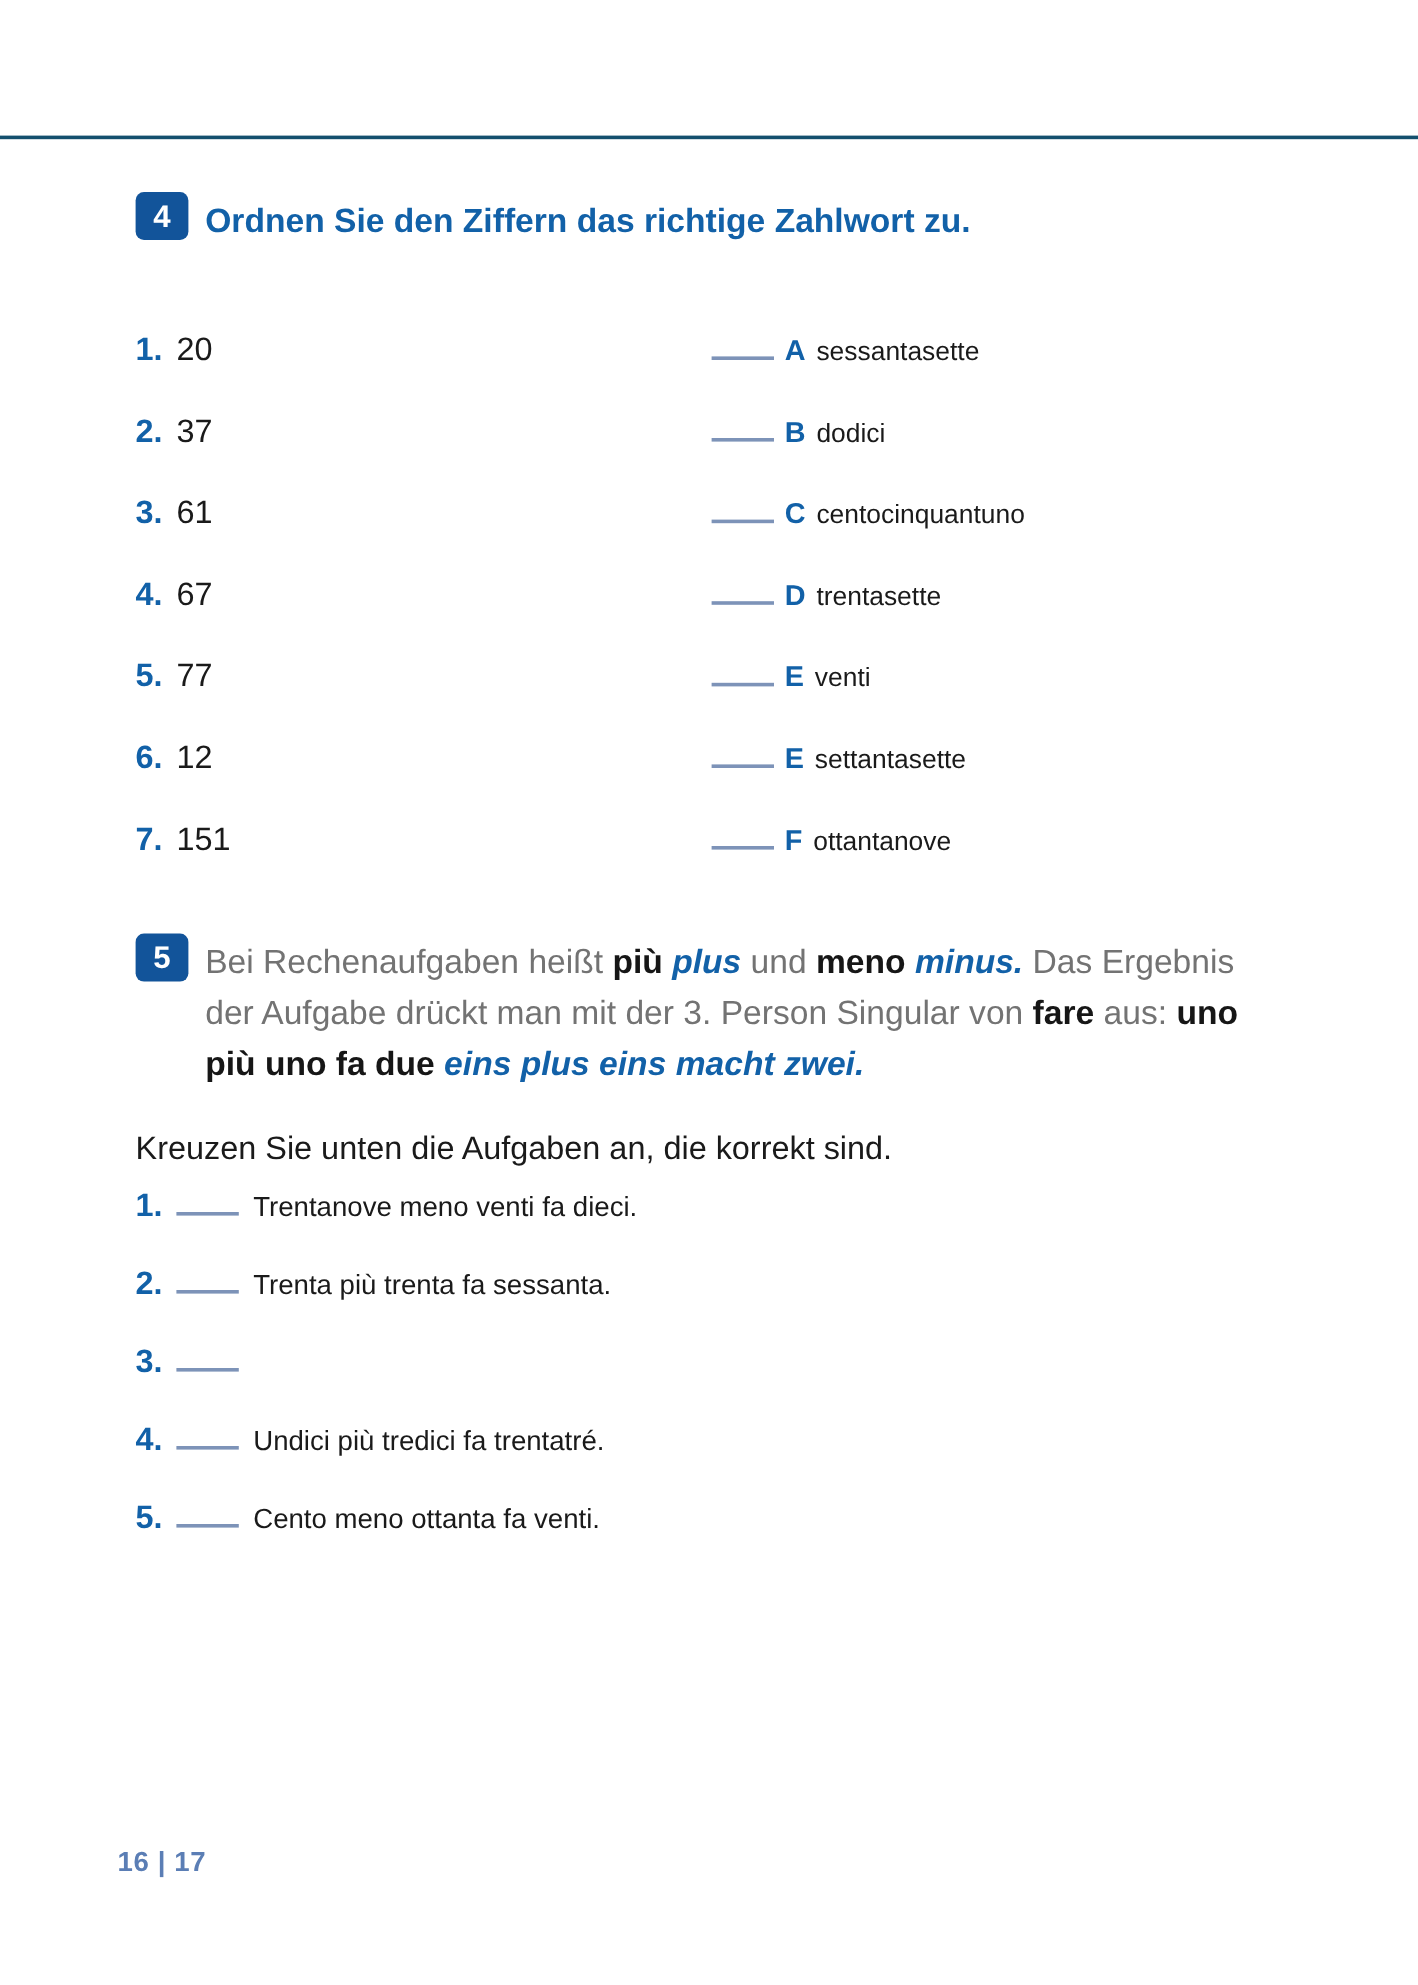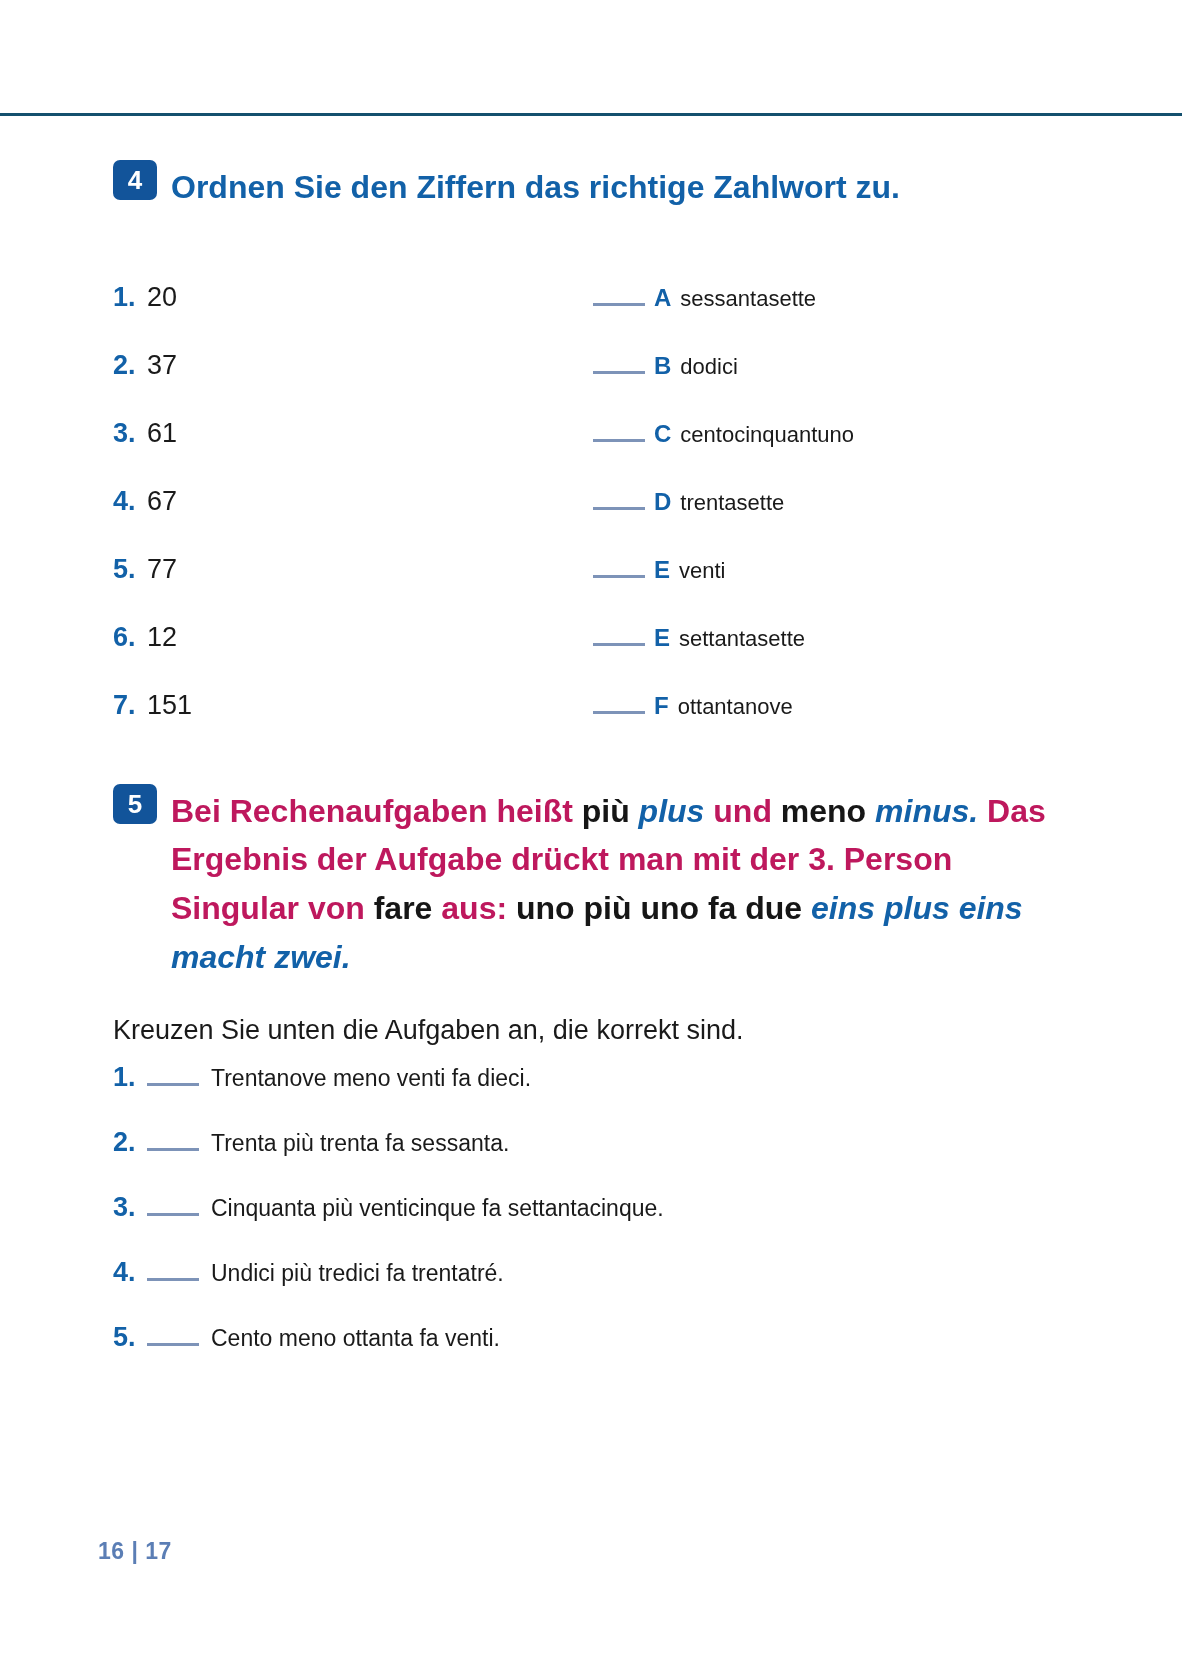--- a/index.html
+++ b/index.html
@@ -56,28 +56,28 @@
     border-radius: 7px;
     color: #ffffff;
     font-weight: bold;
     font-size: 26px;
     line-height: 40px;
     text-align: center;
     margin-right: 14px;
     letter-spacing: 0;
   }
   .ex-title {
-    font-size: 32px;
+    font-size: 28px;
     font-weight: bold;
     color: #1261a8;
     line-height: 1.52;
     padding-top: 3px;
     max-width: 880px;
   }
-  .ex-title .k-blue { color: #be185d; font-style: normal; font-weight: bold; }
+  .ex-title .k-blue { color: #737373; font-style: normal; font-weight: normal; }
   .ex-title .k-black { color: #161616; font-style: normal; font-weight: bold; margin-top: 24px; }
   .ex-title .k-ital { color: #1261a8; font-style: italic; font-weight: bold; }
 
   
   .match {
     margin-top: 30px;
   }
   .match-row {
     display: flex;
     align-items: baseline;
@@ -286,21 +286,20 @@
             <span class="c-text">Trentanove meno venti fa dieci.</span>
           </div>
           <div class="check-row">
             <span class="c-num">2.</span>
             <span class="c-blank"></span>
             <span class="c-text">Trenta più trenta fa sessanta.</span>
           </div>
           <div class="check-row">
             <span class="c-num">3.</span>
             <span class="c-blank"></span>
-            <span class="c-text">Cinquanta più venticinque fa settantacinque.</span>
           </div>
           <div class="check-row">
             <span class="c-num">4.</span>
             <span class="c-blank"></span>
             <span class="c-text">Undici più tredici fa trentatré.</span>
           </div>
           <div class="check-row">
             <span class="c-num">5.</span>
             <span class="c-blank"></span>
             <span class="c-text">Cento meno ottanta fa venti.</span>

